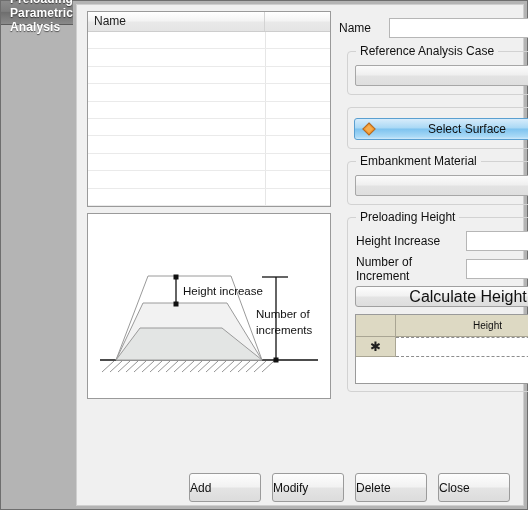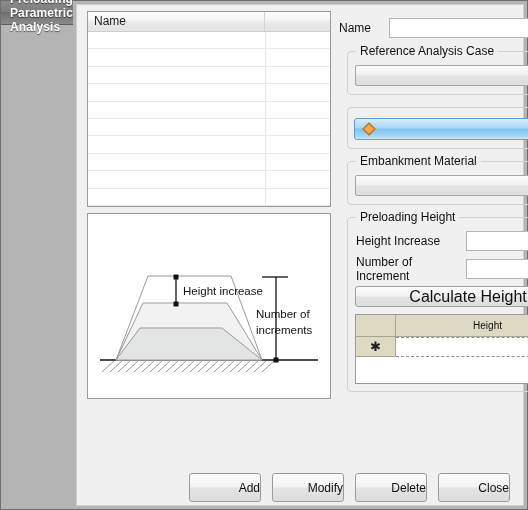--- a/index.html
+++ b/index.html
@@ -367,21 +367,21 @@
   }
   .dlgbtn {
     width: 72px; height: 29px;
     margin-left: 11px;
     background: linear-gradient(to bottom, #fdfdfd 0%, #f2f2f2 48%, #e4e4e4 52%, #dcdcdc 100%);
     border: 1px solid #9b9b9b;
     border-radius: 3px;
     box-sizing: border-box;
     display: flex;
     align-items: center;
-    justify-content: flex-end;
+    justify-content: flex-start;
     font-size: 12px;
     color: #101010;
     font-family: "Liberation Sans", sans-serif;
   }
 </style>
 </head>
 <body>
 
 <div id="window">
 
@@ -512,20 +512,21 @@
           </svg>
         </div>
       </div>
 
       <div class="groupbox" id="gb-surface">
         <div id="btn-select-surface">
           <svg class="diamond-icon" viewBox="0 0 16 16">
             <polygon points="8,1 15,8 8,15 1,8" fill="#f0952c" stroke="#b4651a" stroke-width="1.2"></polygon>
             <polygon points="8,3.4 12.6,8 8,12.6 3.4,8" fill="#f6b65e" opacity="0.75"></polygon>
           </svg>
+          <span class="btn-label">Select Surface</span>
         </div>
       </div>
 
       <div class="groupbox" id="gb-material">
         <span class="gb-title">Embankment Material</span>
         <div class="combo" id="combo-material">
           <span class="arrow"></span>
         </div>
         <div class="iconbtn" id="btn-material-edit">
           <svg width="16" height="16" viewBox="0 0 16 16">

